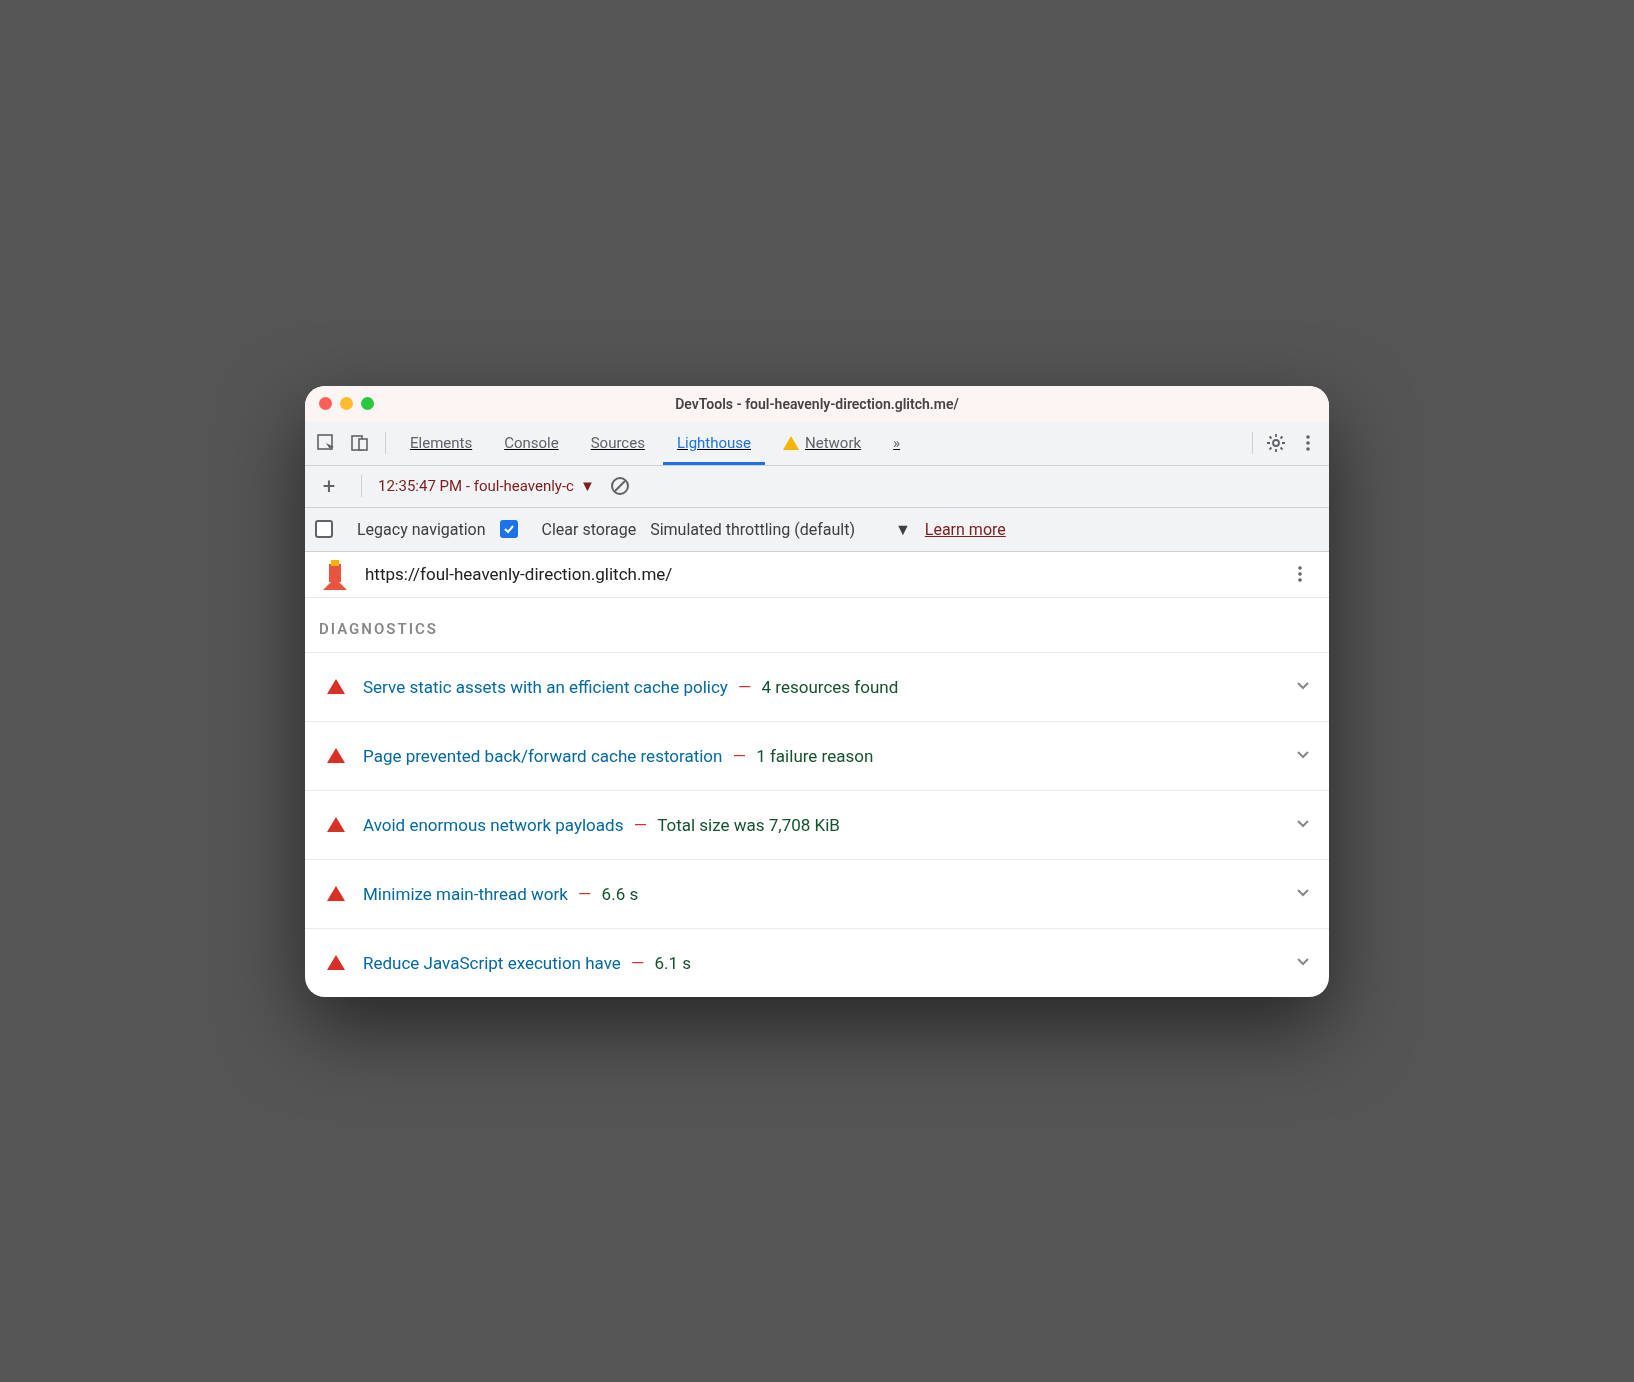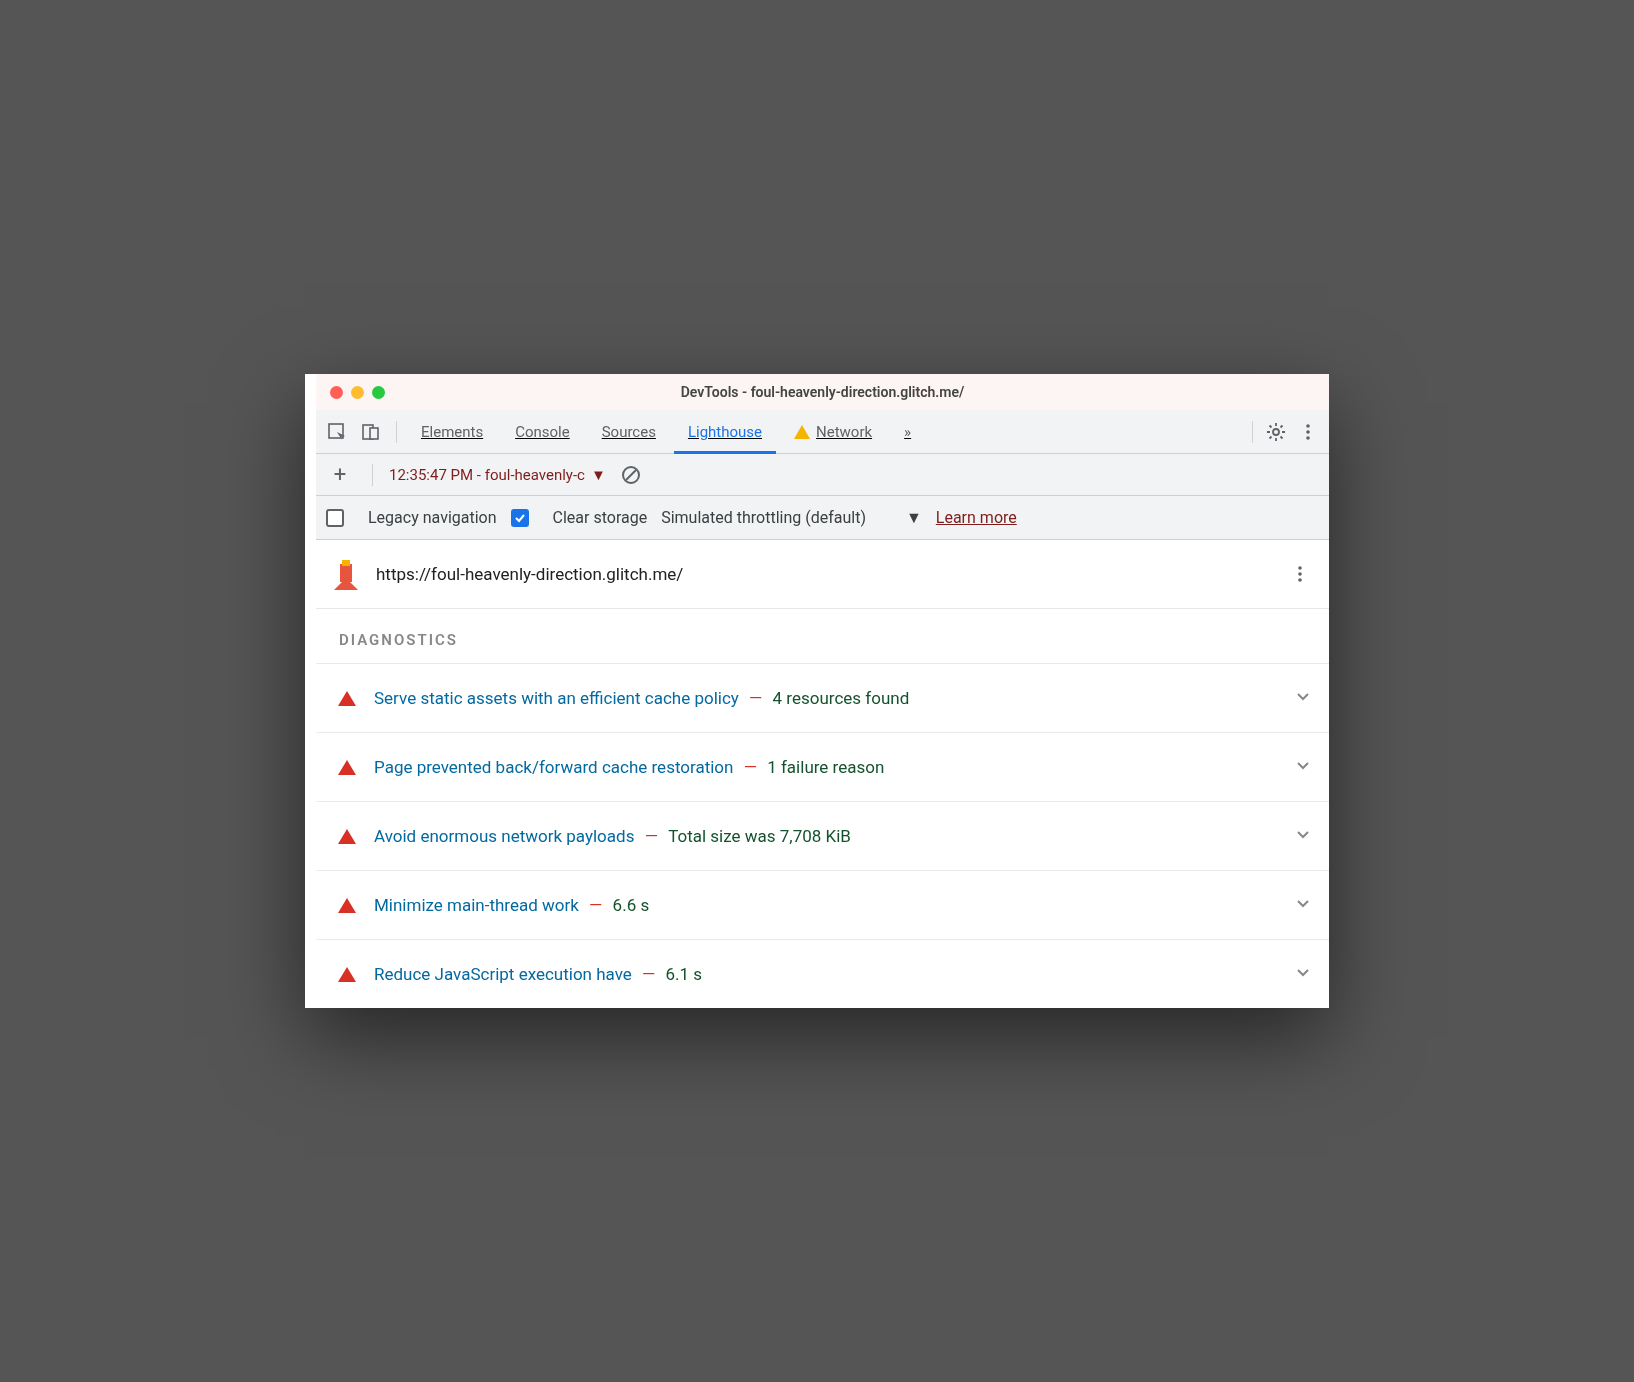--- a/index.html
+++ b/index.html
@@ -7,24 +7,23 @@
     font-family: -apple-system, BlinkMacSystemFont, "Segoe UI", Roboto, Helvetica, Arial, sans-serif;
     background: #555;
     display: flex;
     align-items: center;
     justify-content: center;
     min-height: 100vh;
   }
   .window {
     width: 1024px;
     background: #fff;
-    border-radius: 0;
+    border-radius: 20px;
     overflow: hidden;
     box-shadow: 0 30px 80px rgba(0,0,0,0.55);
-    padding-left: 11px;
   }
   .titlebar {
     height: 36px;
     background: #fdf4f4;
     display: flex;
     align-items: center;
     position: relative;
   }
   .traffic-lights {
     display: flex;
@@ -139,21 +138,21 @@
     background: #fff;
   }
   .checkbox.checked {
     background: #1a73e8;
     border-color: #1a73e8;
     color: #fff;
   }
   .opt { display: flex; align-items: center; gap: 24px; }
   .learn-more { text-decoration: underline; color: #7f1d1d; }
   .url-row {
-    height: 69px;
+    height: 46px;
     display: flex;
     align-items: center;
     padding: 0 14px;
     gap: 14px;
     border-bottom: 1px solid #e8e8e8;
   }
   .lighthouse-icon { width: 32px; height: 32px; position: relative; }
   .lh-base {
     position:absolute;
     bottom:0;
@@ -175,21 +174,20 @@
     width:8px; height:6px;
     background:#f4b400;
   }
   .url-text { font-size: 17px; color: #202124; flex: 1; }
   .section-header {
     padding: 22px 14px 14px 14px;
     font-size: 15px;
     font-weight: 600;
     color: #878787;
     letter-spacing: 2px;
-    margin-left: 9px;
   }
   .audit-row {
     display: flex;
     align-items: center;
     padding: 24px 18px;
     border-top: 1px solid #eaeaea;
     gap: 18px;
     font-size: 17px;
   }
   .audit-triangle {

